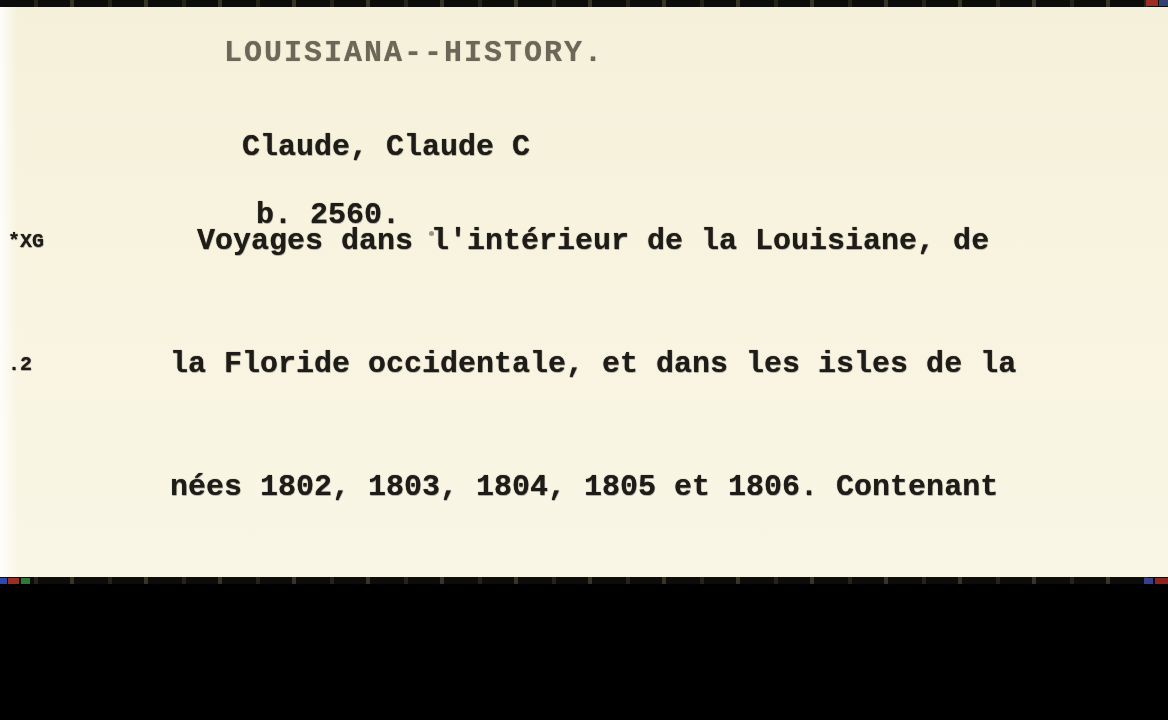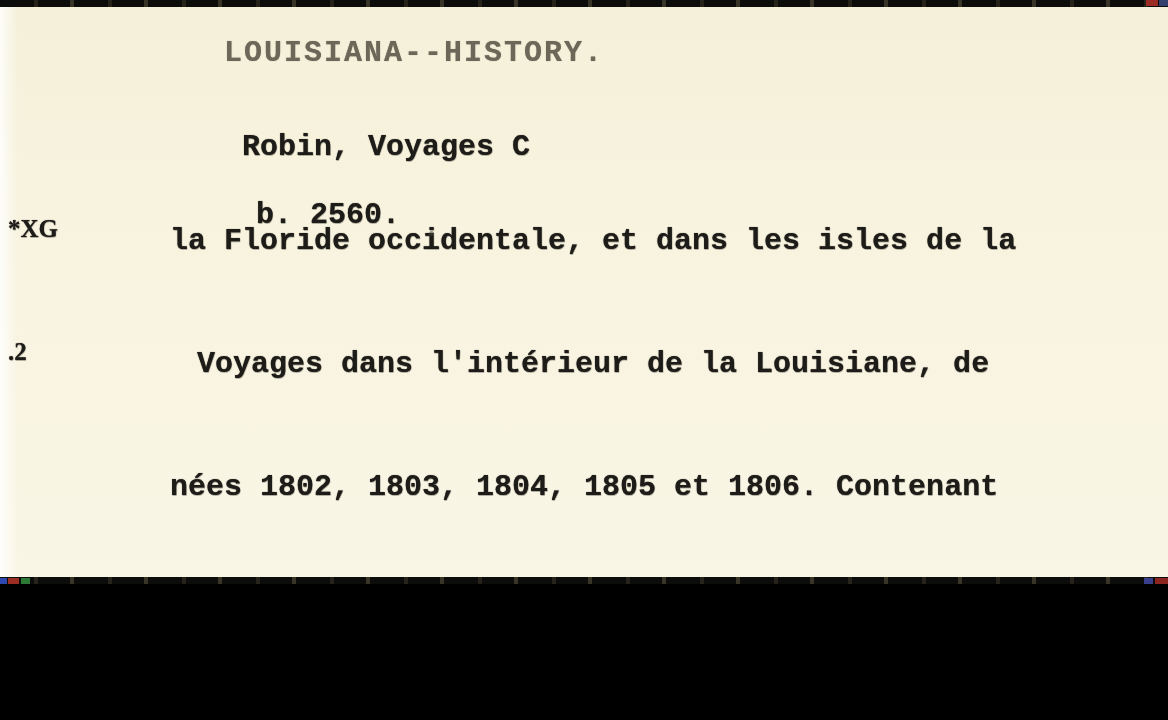--- a/index.html
+++ b/index.html
@@ -44,22 +44,22 @@
     text-shadow: 0 0 1px rgba(95,87,72,.6);
   }
 
   .author-row {
     position: absolute; left: 170px; top: 96px;
     font-size: 30px; white-space: pre;
   }
   .author-row .birth { margin-left: 14px; }
 
   .callnum {
-    position: absolute; left: 8px; top: 126px;
-    font-size: 25px; line-height: 41px; white-space: pre; font-family: Liberation Serif, serif;
+    position: absolute; left: 8px; top: 139px;
+    font-size: 20px; line-height: 41px; white-space: pre;
   }
 
   .body-block {
     position: absolute; left: 170px; top: 139px;
     font-size: 30px; line-height: 41px; white-space: pre;
   }
   .body-block .line.indent { padding-left: 27px; }
 
   .continuation {
     position: absolute; left: 170px; top: 549px;
@@ -99,33 +99,33 @@
   <div class="corner-speck" style="top:0; right:0; width:9px; background:#34406e;"></div>
   <div class="corner-speck" style="bottom:0; left:0; width:7px; background:#2d49b0;"></div>
   <div class="corner-speck" style="bottom:0; left:8px; width:11px; background:#9c2d22;"></div>
   <div class="corner-speck" style="bottom:0; left:21px; width:9px; background:#2c7a36;"></div>
   <div class="corner-speck" style="bottom:0; right:0; width:13px; background:#8c2420;"></div>
   <div class="corner-speck" style="bottom:0; right:15px; width:9px; background:#3a3f8c;"></div>
 
   <div class="heading">LOUISIANA--HISTORY.</div>
 
   <div class="author-row typed">
-    <span>Robin, Voyages C</span>
+    <span>Claude, Claude C</span>
     <span>      </span>
     <span class="birth">b. 2560.</span>
   </div>
 
   <div class="callnum typed">
     <div>*XG</div>
     <div>.2</div>
   </div>
 
   <div class="body-block typed">
+    <div class="line indent">Voyages dans l'intérieur de la Louisiane, de</div>
     <div class="line">la Floride occidentale, et dans les isles de la</div>
-    <div class="line indent">Voyages dans l'intérieur de la Louisiane, de</div>
     <div class="line">nées 1802, 1803, 1804, 1805 et 1806. Contenant</div>
     <div class="line">de nouvelles observations sur l'histoire natu-</div>
     
     
     
     
     
   </div>
 
   <div class="continuation typed">

